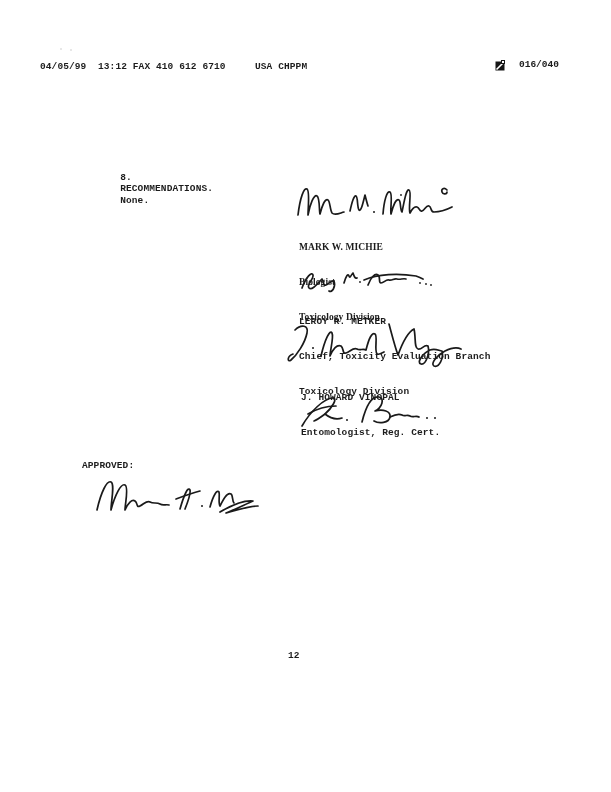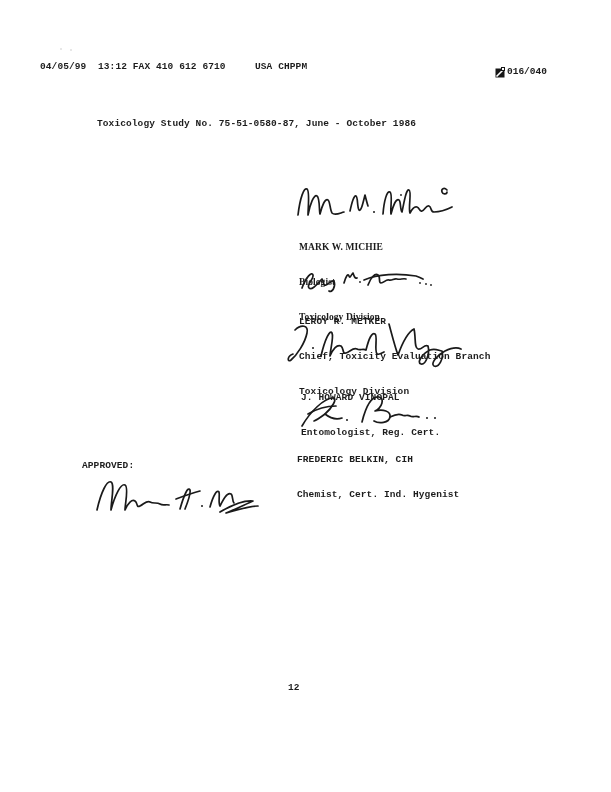--- a/index.html
+++ b/index.html
@@ -15,32 +15,32 @@
   .t {
     position: absolute;
     font: 700 9.5px/11.6px "Liberation Mono", "DejaVu Sans Mono", monospace;
     color: #1c1c1c;
     white-space: pre;
     letter-spacing: 0.1px;
   }
   
   .hdr-left   { left: 40px;  top: 24px; }
   .hdr-center { left: 255px; top: 24px; }
-  .hdr-right  { position: absolute; left: 495px; top: 29px; display: flex; align-items: center; gap: 2px; }
+  .hdr-right  { position: absolute; left: 495px; top: 22px; display: flex; align-items: center; gap: 14px; }
   .hdr-right .pg { font: 700 9.5px/12px "Liberation Mono", "DejaVu Sans Mono", monospace; color:#1c1c1c; }
   .fax-icon { display: block; }
   .speck { position: absolute; background: #c9c9c9; border-radius: 50%; opacity: .6; }
 
   
   .title    { left: 97px;  top: 81px; }
   .section  { left: 97px;  top: 123px; }
   .sec-num   { display: inline-block; margin-right: 11px; }
   .sec-label { display: inline-block; margin-right: 11px; }
   .approved { left: 82px;  top: 423px; }
-  .pagenum  { left: 288px; top: 645px; }
+  .pagenum  { left: 288px; top: 613px; }
 
   
   .sig { position: absolute; }
   .sig path   { fill: none; stroke: #1a1a1a; stroke-width: 1.7; stroke-linecap: round; stroke-linejoin: round; }
   .sig circle { fill: #1a1a1a; stroke: none; }
   .sig1 { left: 295px; top: 145px; }
   .sig2 { left: 298px; top: 230px; }
   .sig3 { left: 285px; top: 285px; }
   .sig4 { left: 294px; top: 353px; }
   .sig5 { left: 92px;  top: 440px; }
@@ -64,22 +64,26 @@
   <div class="t hdr-center">USA CHPPM</div>
   <div class="hdr-right">
     <svg class="fax-icon" width="10" height="11" viewBox="0 0 10 11">
       <rect x="0.5" y="1.5" width="9" height="9" fill="#161616"></rect>
       <path d="M1.5,9.5 L8.5,2.5" stroke="#ffffff" stroke-width="1.6" fill="none"></path>
       <rect x="6.5" y="0.5" width="3" height="3" fill="#ffffff" stroke="#161616" stroke-width="1"></rect>
     </svg>
     <span class="pg">016/040</span>
   </div>
 
-  <div class="t title">Toxicology Study No. 75-51-0580-87, June - October 1986</div>
 
+  <div class="t section">
+    <span class="sec-num">8.</span>
+    <span class="sec-label">RECOMMENDATIONS.</span>
+    <span class="sec-value">None.</span>
+  </div>
 
   <svg class="sig sig1" width="162" height="38" viewBox="0 0 162 38">
     <path d="M3,33 C5,16 9,5 12,7 C15,9 13,26 13,33 C15,22 19,12 22,14 C25,16 24,29 25,32 C27,24 30,16 33,18 C35,19 35,28 37,31 C40,34 45,31 49,30"></path>
     <path d="M55,29 C57,20 59,13 61,14 C63,15 62,25 64,28 C66,30 68,21 70,13 C71,17 72,21 73,24"></path>
     <circle cx="79" cy="30" r="1"></circle>
     <path d="M88,32 C89,19 92,8 95,10 C98,12 95,27 96,32 C98,24 101,16 104,18 C106,19 105,28 107,30 C109,21 111,7 114,8 C117,9 113,26 115,31 C117,27 119,24 122,25 C125,26 124,30 127,29 C130,28 131,23 134,24 C137,25 135,30 139,30 C144,30 151,28 157,25"></path>
     <path d="M152,8 C149,5 146,7 147,10 C148,13 152,12 152,10"></path>
     <circle cx="106" cy="13" r="0.9"></circle>
   </svg>
   <div class="t txt1">
@@ -118,24 +122,20 @@
   <svg class="sig sig4" width="155" height="42" viewBox="0 0 155 42">
     <path d="M8,36 C16,22 30,8 39,8 C44,8 38,18 31,24 C27,27 23,30 20,31"></path>
     <path d="M14,24 C24,18 34,16 42,16"></path>
     <path d="M31,24 C36,28 42,30 48,28"></path>
     <circle cx="53" cy="30" r="1"></circle>
     <path d="M68,32 C72,16 78,6 85,7 C91,8 88,18 81,21 C89,19 97,21 96,27 C95,33 85,34 80,31"></path>
     <path d="M96,27 C100,25 104,23 108,25 C111,27 113,24 116,26 C119,28 122,25 125,27"></path>
     <circle cx="133" cy="28" r="1"></circle>
     <circle cx="141" cy="28" r="1"></circle>
   </svg>
-  <div class="t txt4">
-    <div>FREDERIC BELKIN, CIH</div>
-    <div>Chemist, Cert. Ind. Hygenist</div>
-  </div>
 
   <div class="t approved">APPROVED:</div>
 
   <svg class="sig sig5" width="170" height="38" viewBox="0 0 170 38">
     <path d="M5,33 C9,15 15,3 19,5 C23,7 19,25 19,33 C23,18 29,6 33,8 C37,10 33,27 33,33 C36,26 40,22 43,24 C46,26 44,31 48,29 C52,27 55,23 58,25 C61,27 65,25 68,27 C71,29 74,27 77,28"></path>
     <path d="M88,32 C92,18 96,9 98,13 C99,17 95,27 93,32"></path>
     <path d="M84,22 C92,19 100,16 108,14"></path>
     <circle cx="110" cy="29" r="1"></circle>
     <path d="M118,30 C121,19 125,12 127,15 C128,18 126,26 128,29 C131,23 135,15 139,17 C141,18 140,24 142,26"></path>
     <path d="M128,35 C140,28 152,23 161,24 C152,28 142,33 134,36 C144,33 157,29 166,29"></path>

